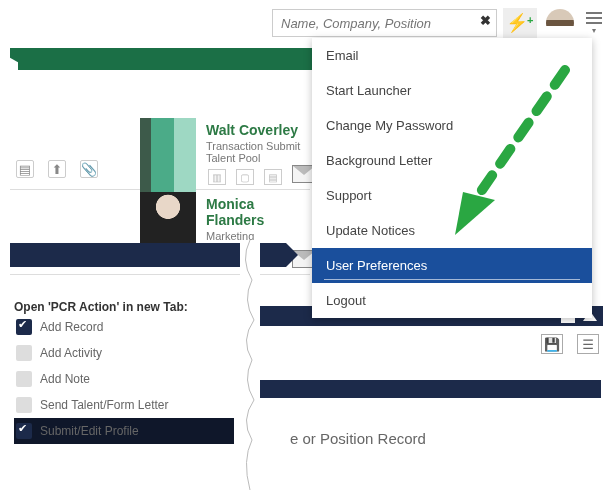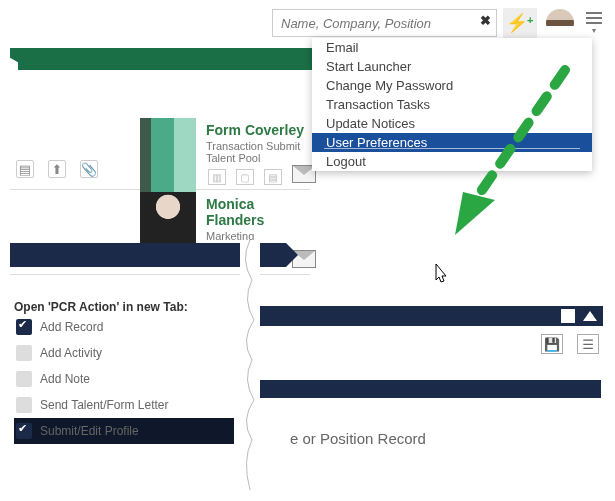--- a/index.html
+++ b/index.html
@@ -18,21 +18,21 @@
   .menuicon .bars { width: 16px; height: 2px; background: #777; margin: 1px 0; }
   .menuicon .caret { font-size: 8px; color: #777; }
 
   
   .greenband { position: absolute; top: 48px; left: 10px; right: 300px; height: 22px; background: #1b6f46; }
   
   .torn-left { position:absolute; top:60px; left:10px; width:8px; height:18px; background:#fff; transform:skewY(30deg); }
 
   
   .dropdown { position: absolute; top: 38px; left: 312px; width: 280px; background: #fff; box-shadow: 0 2px 8px rgba(0,0,0,.25); z-index: 50; }
-  .dropdown .item { padding: 2px 14px; font-size: 13px; color: #444; cursor: pointer; }
+  .dropdown .item { padding: 10px 14px; font-size: 13px; color: #444; cursor: pointer; }
   .dropdown .item.highlight { background: #1a4f9c; color: #fff; position: relative; }
   .dropdown .item.highlight::after{ content:""; position:absolute; left:12px; right:12px; bottom:3px; height:1px; background:rgba(255,255,255,.6);}
   .cursor { position: absolute; width: 20px; height: 24px; pointer-events:none; }
   .cursor svg { width: 100%; height: 100%; }
 
   
   .arrow { position: absolute; top: 60px; left: 445px; width: 140px; height: 180px; pointer-events: none; z-index: 60; }
 
   
   .listarea { position: absolute; top: 116px; left: 10px; width: 300px; }
@@ -101,21 +101,22 @@
   </div>
 </div>
 
 <div class="greenband"></div>
 <div class="torn-left"></div>
 
 <div class="dropdown">
   <div class="item">Email</div>
   <div class="item">Start Launcher</div>
   <div class="item">Change My Password</div>
-  <div class="item">Transaction Tasks</div>
+  <div class="item">Background Letter</div>
+  <div class="item">Support</div>
   <div class="item">Update Notices</div>
   <div class="item highlight">User Preferences</div>
   <div class="item">Logout</div>
 </div>
 <div class="cursor" style="top:262px; left:430px;">
   <svg viewBox="0 0 20 24">
       <path d="M6 2v16l3-3 2 5 3-1-2-5h4z" fill="#fff" stroke="#000" stroke-width="1"></path>
     </svg>
 </div>
 
@@ -127,21 +128,21 @@
 <div class="leftcontrols">
   <span>▤</span>
   <span>⬆</span>
   <span>📎</span>
 </div>
 
 <div class="listarea">
   <div class="card">
     <div class="img b1"></div>
     <div class="txt">
-      <div class="name">Form Coverley</div>
+      <div class="name">Walt Coverley</div>
       <div class="role">Transaction Submit</div>
       <div class="pool">Talent Pool</div>
     </div>
     <div class="rowicons">
       <span>▥</span>
       <span>▢</span>
       <span>▤</span>
     </div>
     <div class="envelope"></div>
   </div>

